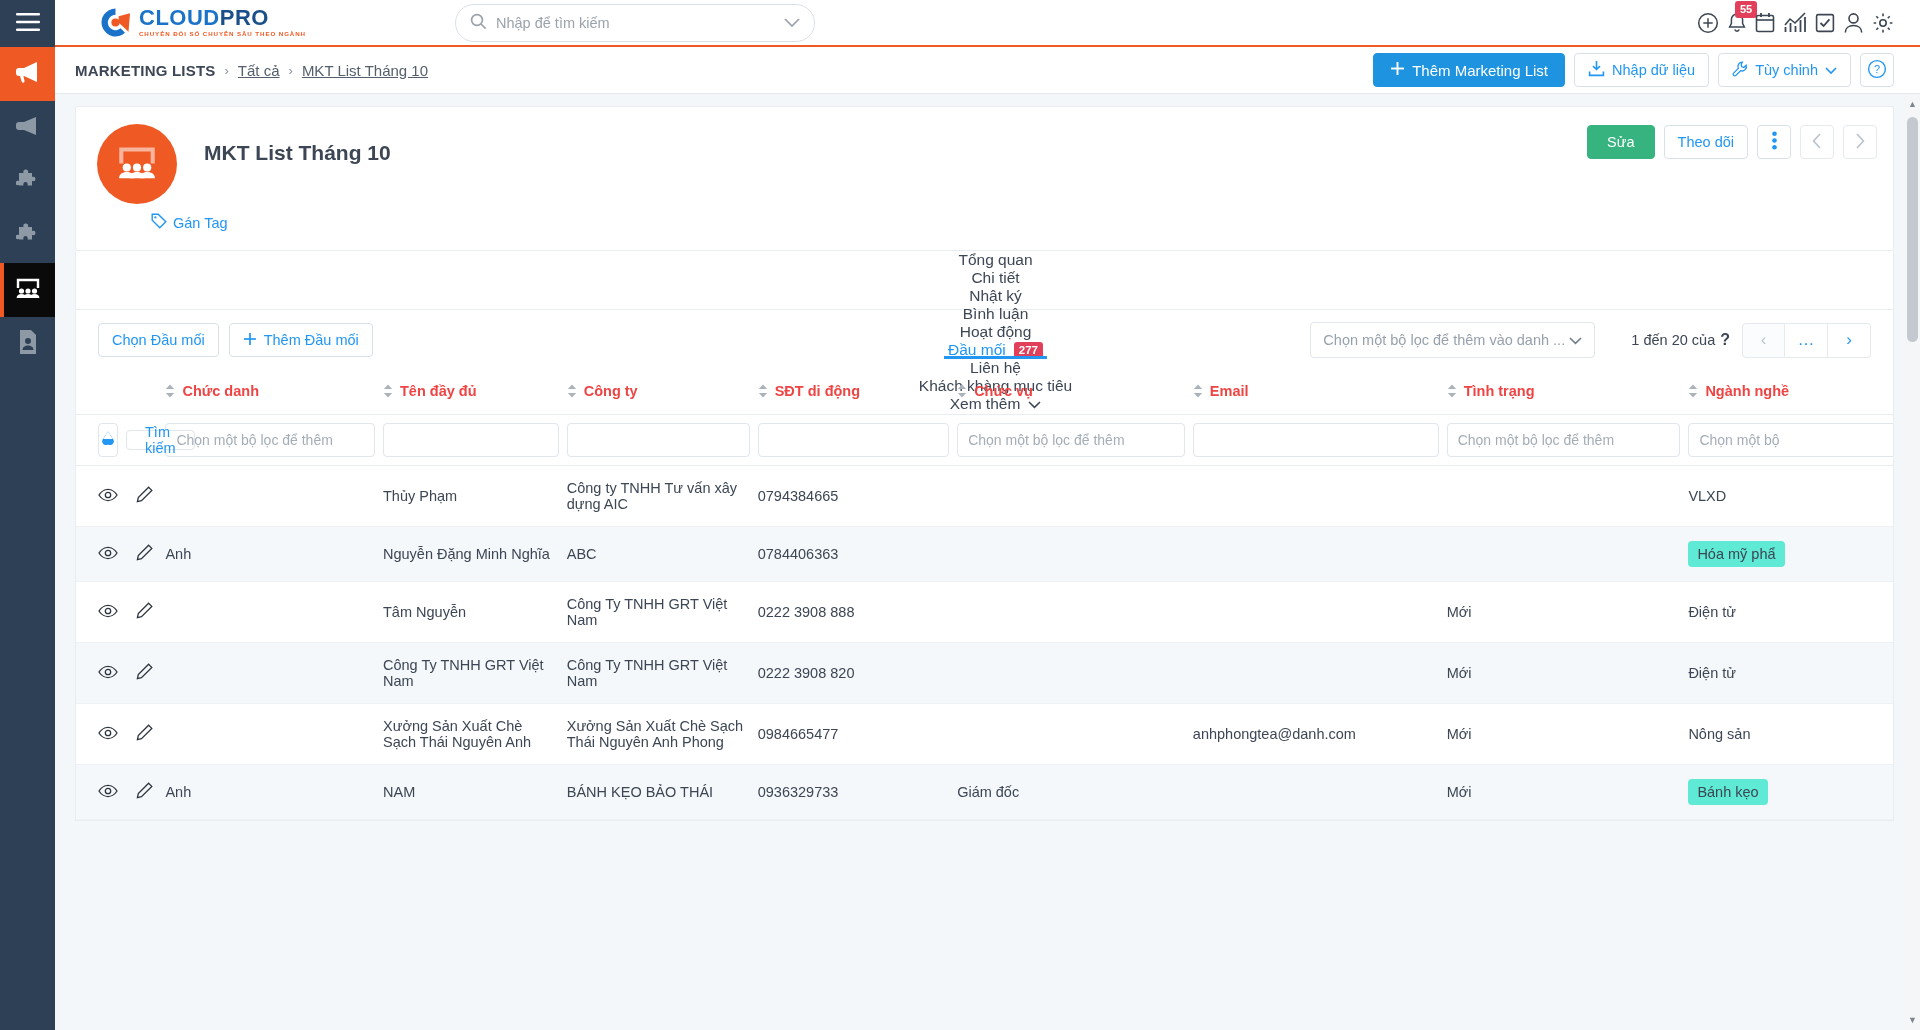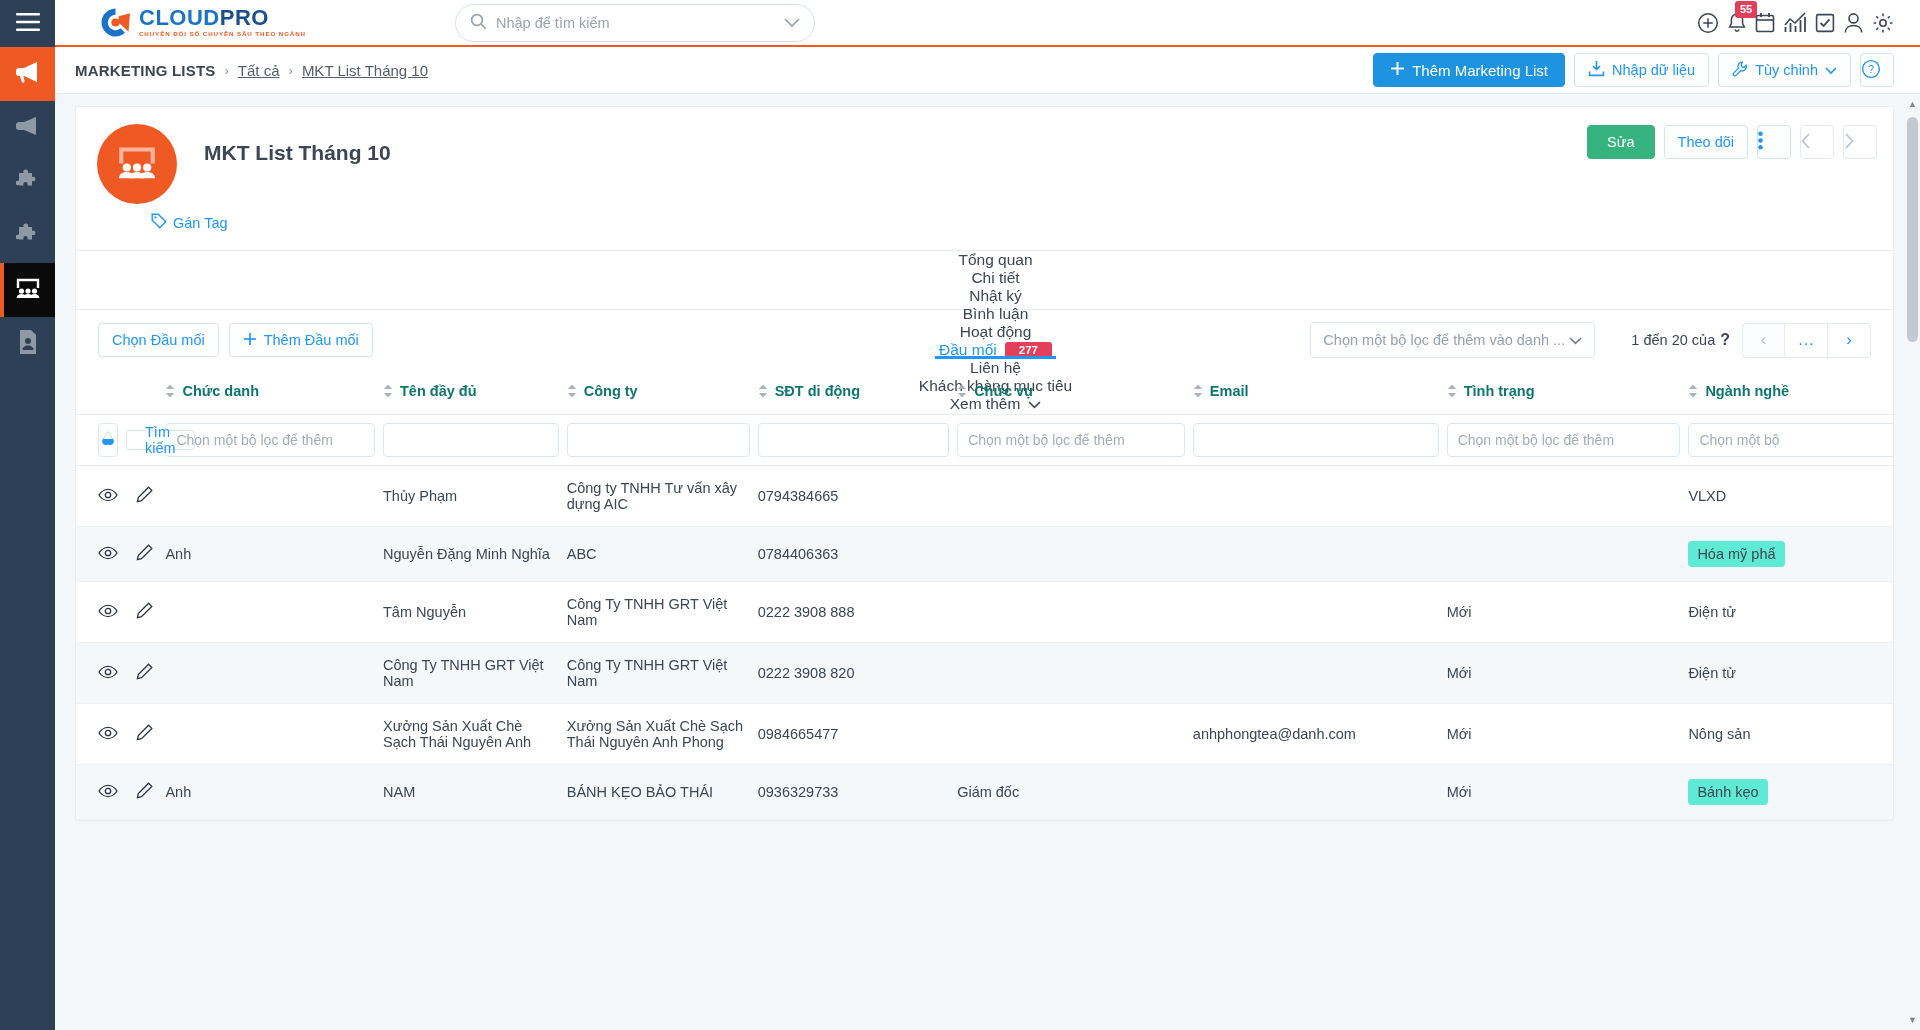--- a/index.html
+++ b/index.html
@@ -39,21 +39,21 @@
               line-height:1; padding:3px 5px; border-radius:3px; font-weight:bold; }
 
   
   .crumbbar { height:47px; background:#fff; border-bottom:1px solid #e4eaee; display:flex; align-items:center;
               padding:0 26px 0 20px; flex:0 0 47px; }
   .crumb { font-size:15px; color:#3c4654; display:flex; align-items:center; }
   .crumb b { font-weight:bold; letter-spacing:.2px; }
   .crumb .sep { margin:0 9px; color:#8b98a5; font-size:13px; }
   .crumb .muted { color:#545f6b;text-decoration:underline; }
   .crumb-actions { margin-left:auto; display:flex; align-items:center; gap:9px; }
-  .btn { height:34px; border-radius:4px; display:inline-flex; align-items:center; justify-content:space-between;
+  .btn { height:34px; border-radius:4px; display:inline-flex; align-items:center; justify-content:center;
          font-size:14.5px; cursor:pointer; border:1px solid #d9e1e8; background:#fff; color:#2196f3; padding:0 13px; gap:7px;
          font-family:"Liberation Sans",sans-serif; white-space:nowrap;}
   .btn.primary { background:#1e94e0; border-color:#1e94e0; color:#fff; font-size:15px; padding:0 16px; }
   .btn.icononly { width:34px; padding:0; }
 
   
   .scrollbody { flex:1; overflow:hidden; position:relative; background:#f4f7fa; padding:12px 26px 0 20px; }
 
   
   .reccard { background:#fff; border:1px solid #e7edf1; border-radius:3px; height:145px; position:relative; }
@@ -65,42 +65,42 @@
   .btn.green { background:#36b37e; border-color:#36b37e; color:#fff; padding:0 19px; }
   .btn.ghost { color:#b9c4ce; border-color:#e4eaee; }
 
   
   .tabcard { background:#fff; border:1px solid #e7edf1; border-top:0; }
   .tabs { display:flex; align-items:center; height:58px; padding-left:22px; gap:0;flex-direction:column; }
   .tab { font-size:15.5px; color:#3c4654; padding:0 19px; height:58px; display:flex; align-items:center; gap:8px;
          cursor:pointer; position:relative; white-space:nowrap;}
   .tab.active { color:#2196f3; }
   .tab.active:after { content:""; position:absolute; left:15px; right:15px; bottom:0; height:3px; background:#2196f3; }
-  .tab .cnt { background:#e2405a; color:#fff; font-size:11.5px; font-weight:bold; padding:2px 14px; border-radius:3px; }
+  .tab .cnt { background:#e2405a; color:#fff; font-size:11.5px; font-weight:bold; padding:2px 5px; border-radius:3px; }
 
   
   .gridpanel { background:#fff; border:1px solid #e7edf1; border-top:0; }
   .gridtoolbar { height:60px; display:flex; align-items:center; padding:0 22px; gap:10px; }
   .sel-filter { width:285px; height:36px; border:1px solid #dfe6ec; border-radius:4px; display:flex; align-items:center;
                 padding:0 12px; font-size:14.5px; color:#97a1ab; margin-left:auto; }
   .sel-filter .chev { margin-left:auto; color:#6f7b87; }
   .pager { display:flex; align-items:center; gap:0; margin-left:26px; }
   .pgtext { font-size:14.5px; color:#3c4654; margin-right:12px; display:flex; align-items:center; gap:5px;}
   .pgtext .q { font-weight:bold; font-size:16px; }
   .pgbtns { display:flex; }
   .pgbtn { width:43px; height:35px; border:1px solid #e4eaee; display:flex; align-items:center; justify-content:center;
            color:#2196f3; font-size:17px; cursor:pointer; background:#fff; }
   .pgbtn:first-child { border-radius:4px 0 0 4px; color:#b9c4ce; background:#fbfcfd;}
   .pgbtn:last-child { border-radius:0 4px 4px 0; border-left:0; }
   .pgbtn:nth-child(2){ border-left:0; }
 
   
   .tablewrap { position:relative; overflow:hidden; }
   table.grid { border-collapse:collapse; table-layout:fixed; width:1830px; }
-  table.grid th { font-size:14.5px; color:#0f766e; font-weight:bold; text-align:left; padding:13px 10px 13px 0;
+  table.grid th { font-size:14.5px; color:#ef4444; font-weight:bold; text-align:left; padding:13px 10px 13px 0;
                   border-bottom:1px solid #e7edf1; vertical-align:middle; }
   table.grid th .thin { display:inline-flex; align-items:center; gap:7px; }
   table.grid td { font-size:14.5px; color:#3c4654; padding:14px 10px 14px 0; vertical-align:middle;
                   border-bottom:1px solid #eef2f5; }
   tr.alt td { background:#f5f8fa; }
   tr.filterrow td { padding:8px 8px 8px 0; border-bottom:1px solid #e7edf1; }
   .finput { height:34px; border:1px solid #dfe6ec; border-radius:4px; width:100%; background:#fff;
             display:flex; align-items:center; padding:0 10px; font-size:14px; color:#a4adb6; overflow:hidden; white-space:nowrap;}
   .c-icons { width:74px; padding-left:22px !important; }
   .icocell { display:flex; align-items:center; gap:18px; color:#2d3540; }

